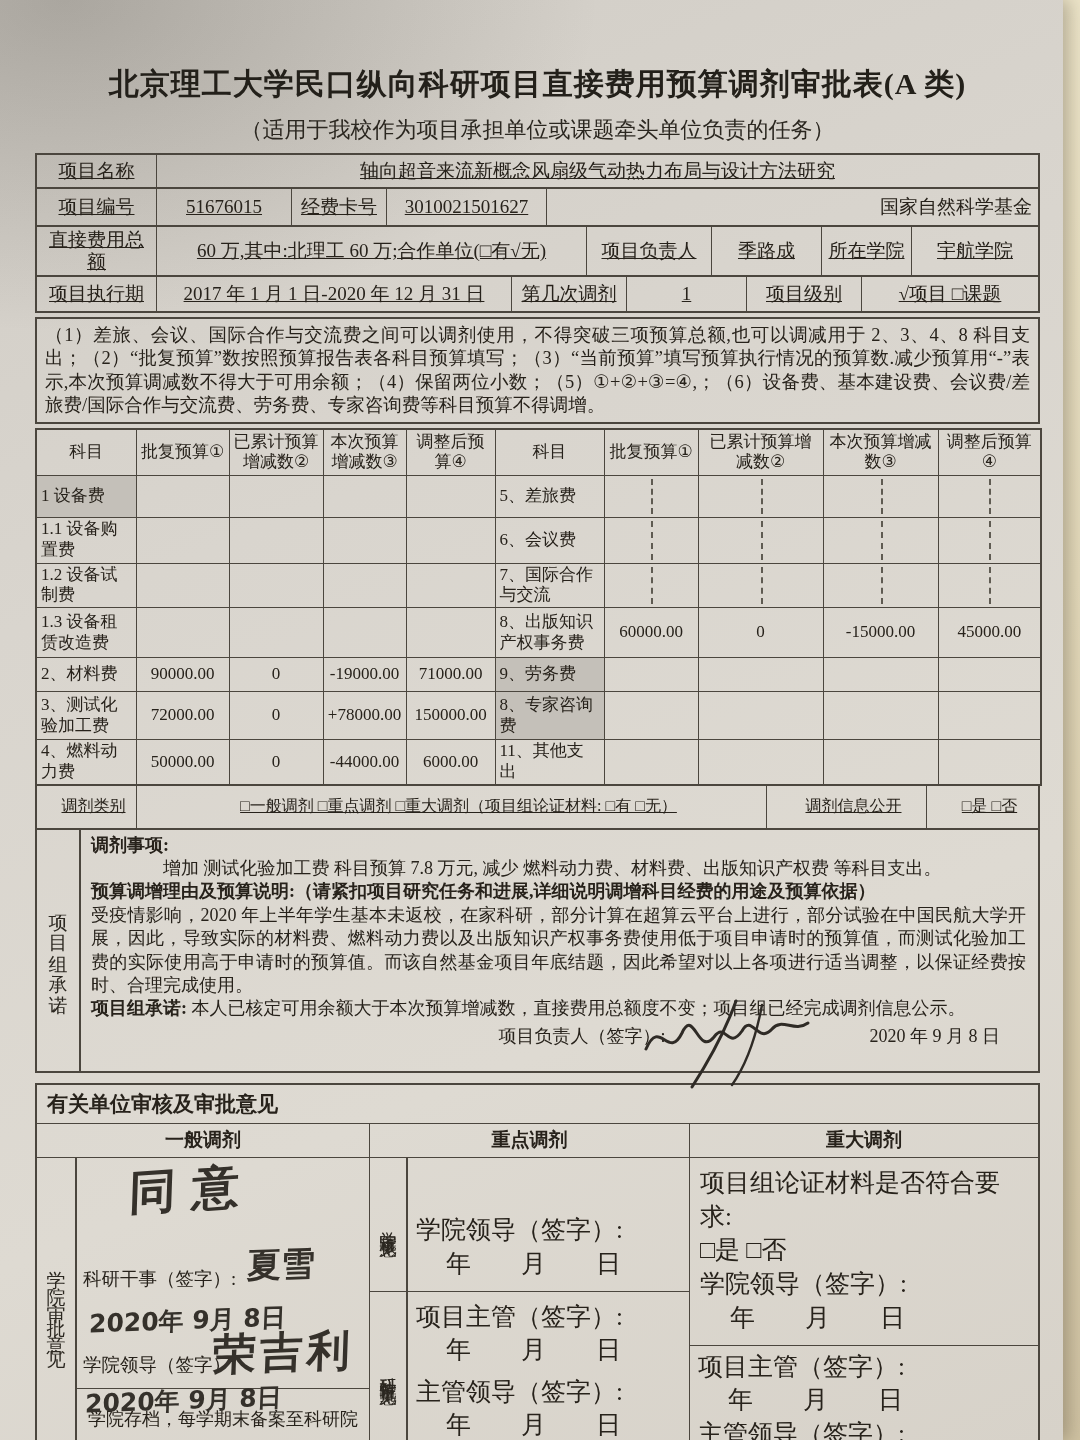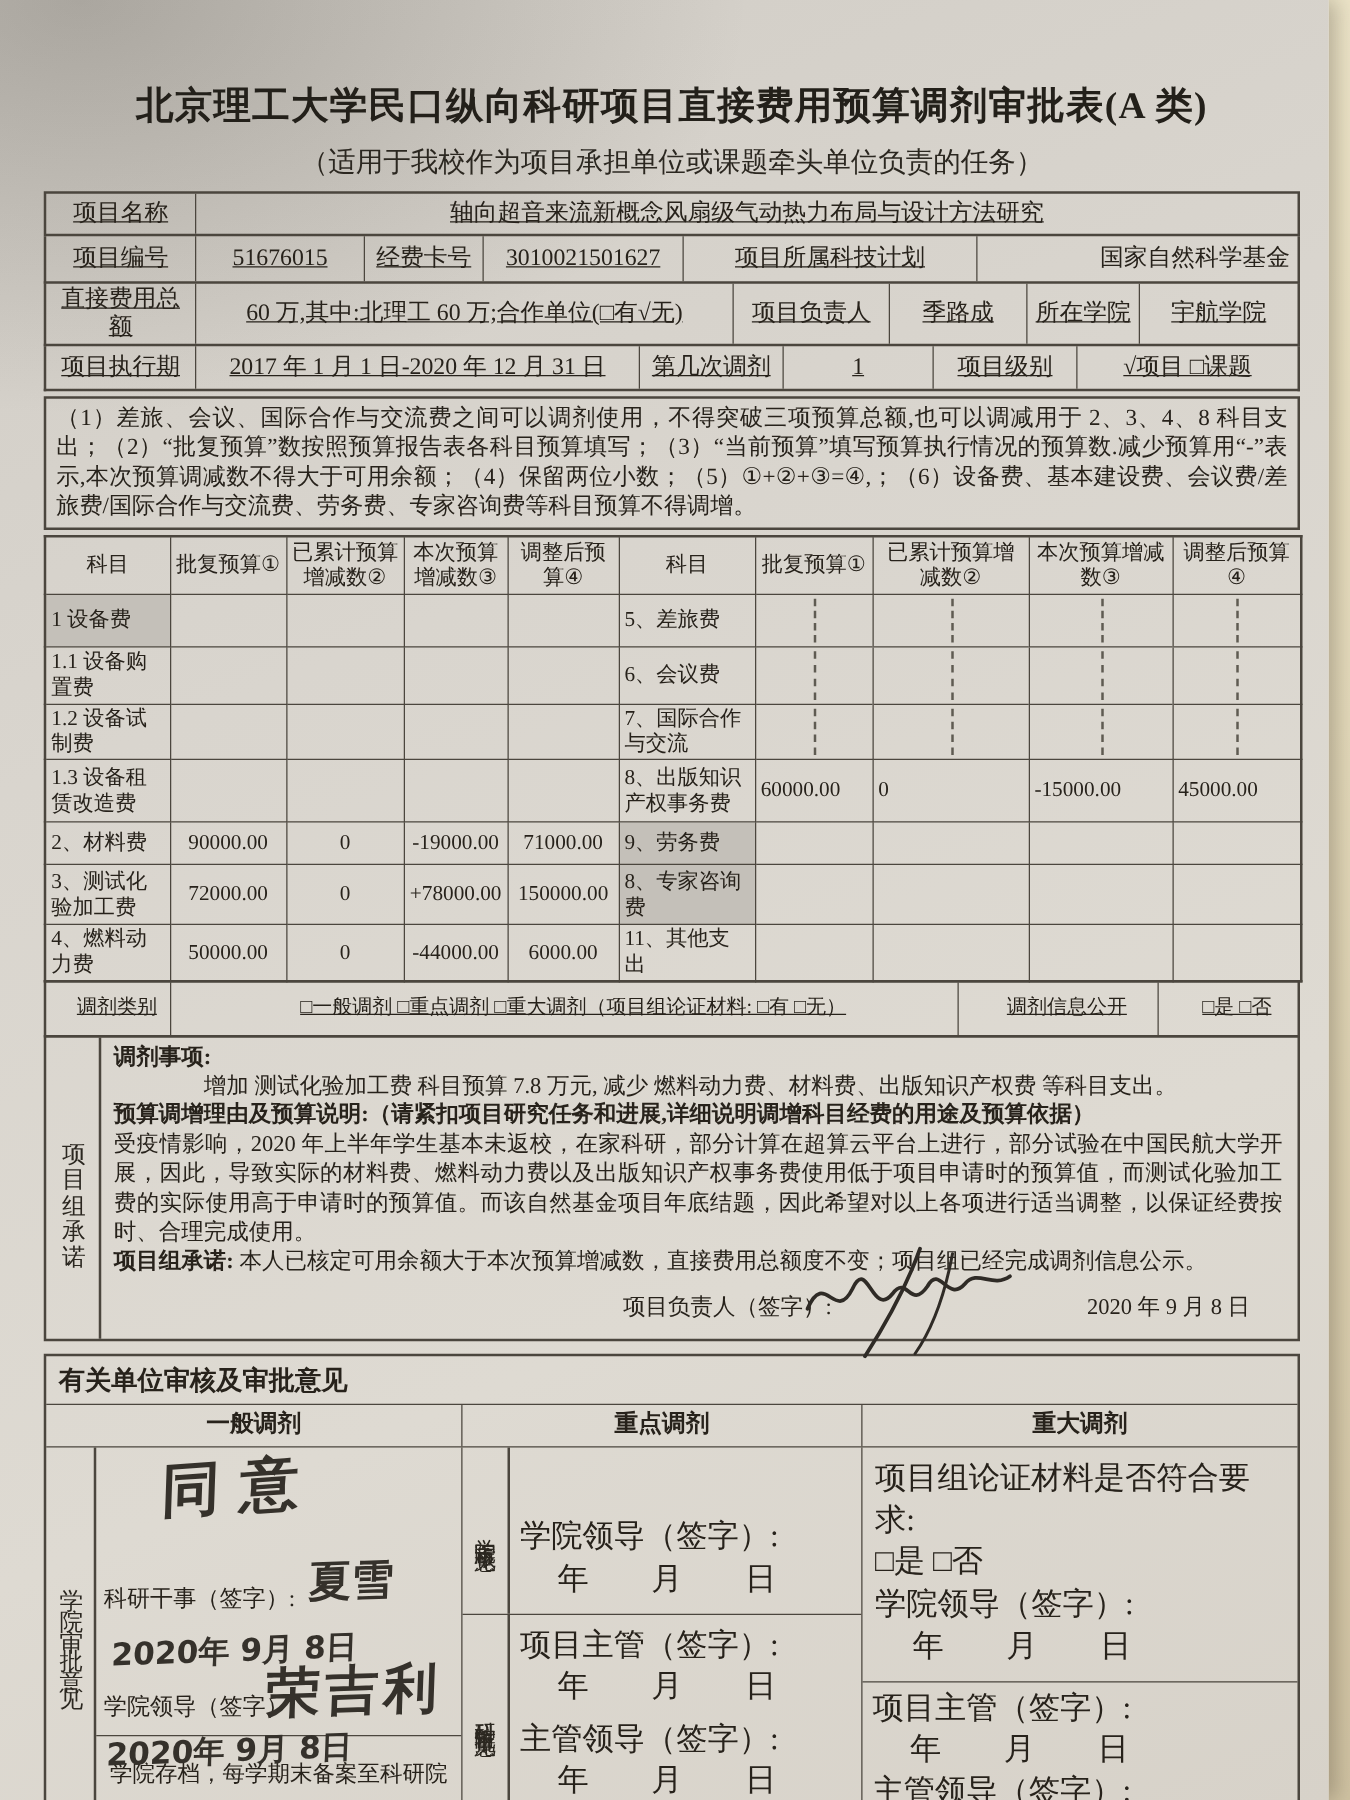--- a/index.html
+++ b/index.html
@@ -55,21 +55,21 @@
     font-size:17px;
   }
   table.budget th,table.budget td{
     border:1.5px solid var(--line);padding:1px 4px;line-height:1.22;
     overflow:hidden;
   }
   table.budget{border:2px solid var(--line);}
   table.budget th{font-weight:normal;text-align:center;font-size:17px;}
   td.lbl{text-align:left;padding-left:5px;}
   td.val{text-align:center;}
-  td.vall{text-align:left;padding-left:6px;}
+  td.vall{text-align:center;padding-left:6px;}
   td.shadec{background:var(--shade);}
   td.dash{position:relative;}
   td.dash::after{
     content:"";position:absolute;left:50%;top:3px;bottom:3px;
     border-left:2px dashed #5f5b52;
   }
   tr.dashb td.dash{border-bottom:1.6px dashed #5f5b52;}
   
   .adjrow{margin-top:-2px;}
   .adjrow .cell{font-size:16px;padding-left:20px;}
@@ -84,21 +84,21 @@
   .vlab span{
     writing-mode:vertical-rl;text-orientation:upright;font-size:19px;color:#2b2720;
   }
   .w44{width:44px;}
   .w44 span{letter-spacing:20px;}
   .pcontent{flex:1;padding:4px 12px 4px 10px;font-size:18px;line-height:1.3;}
   .pcontent b{font-weight:bold;}
   .indent{padding-left:72px;}
   .para{text-align:justify;}
   .signrow{
-    position:relative;display:flex;justify-content:flex-end;align-items:center;
+    position:relative;display:flex;justify-content:flex-end;
     height:42px;padding-right:26px;margin-top:4px;overflow:visible;
   }
   .signrow .sdate{margin-left:60px;}
   .scribble{margin:-28px -6px -18px -30px;flex-shrink:0;}
   
   .approval{margin-top:10px;border:2px solid var(--line);}
   .atitle{font-weight:bold;font-size:21px;padding:5px 10px;border-bottom:1.8px solid var(--line);}
   .acols{display:flex;border-bottom:1.8px solid var(--line);}
   .acols .cell{height:33px;font-weight:bold;font-size:19px;justify-content:center;}
   .abody{display:flex;height:292px;}
@@ -150,21 +150,20 @@
   <div class="grid">
     <div class="row" style="height:36px">
       <div class="cell center" style="width:120px">项目名称</div>
       <div class="cell center grow">轴向超音来流新概念风扇级气动热力布局与设计方法研究</div>
     </div>
     <div class="row" style="height:38px">
       <div class="cell center" style="width:120px">项目编号</div>
       <div class="cell center" style="width:135px">51676015</div>
       <div class="cell center" style="width:95px">经费卡号</div>
       <div class="cell center" style="width:160px">3010021501627</div>
-      <div class="cell center" style="width:235px">项目所属科技计划</div>
       <div class="cell right grow">国家自然科学基金</div>
     </div>
     <div class="row" style="height:50px">
       <div class="cell center" style="width:120px">直接费用总额</div>
       <div class="cell center" style="width:430px">60 万,其中:北理工 60 万;合作单位(□有√无)</div>
       <div class="cell center" style="width:125px">项目负责人</div>
       <div class="cell center" style="width:110px">季路成</div>
       <div class="cell center" style="width:90px">所在学院</div>
       <div class="cell center grow">宇航学院</div>
     </div>

